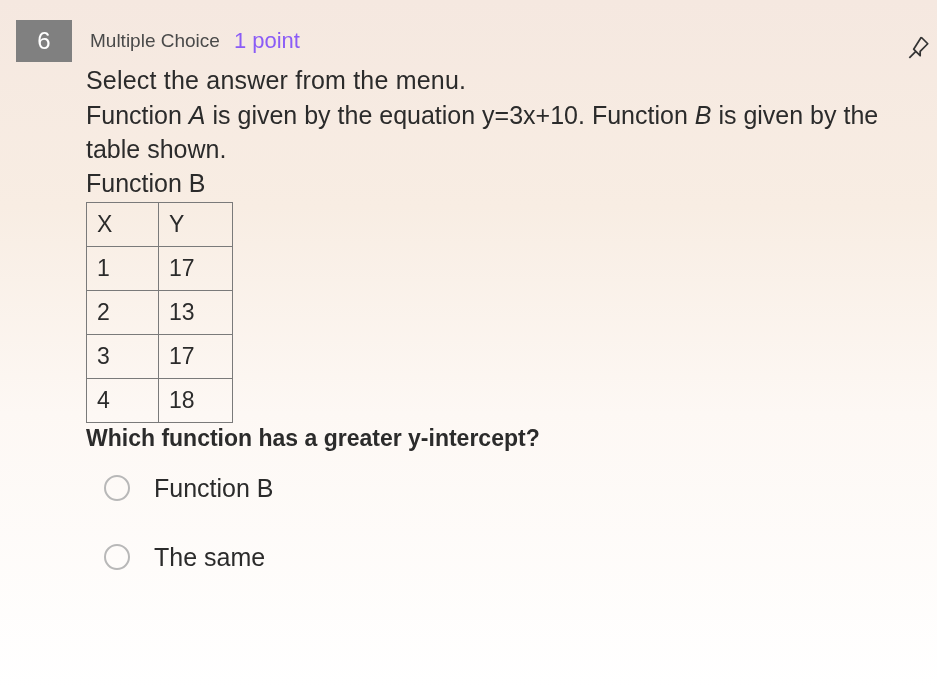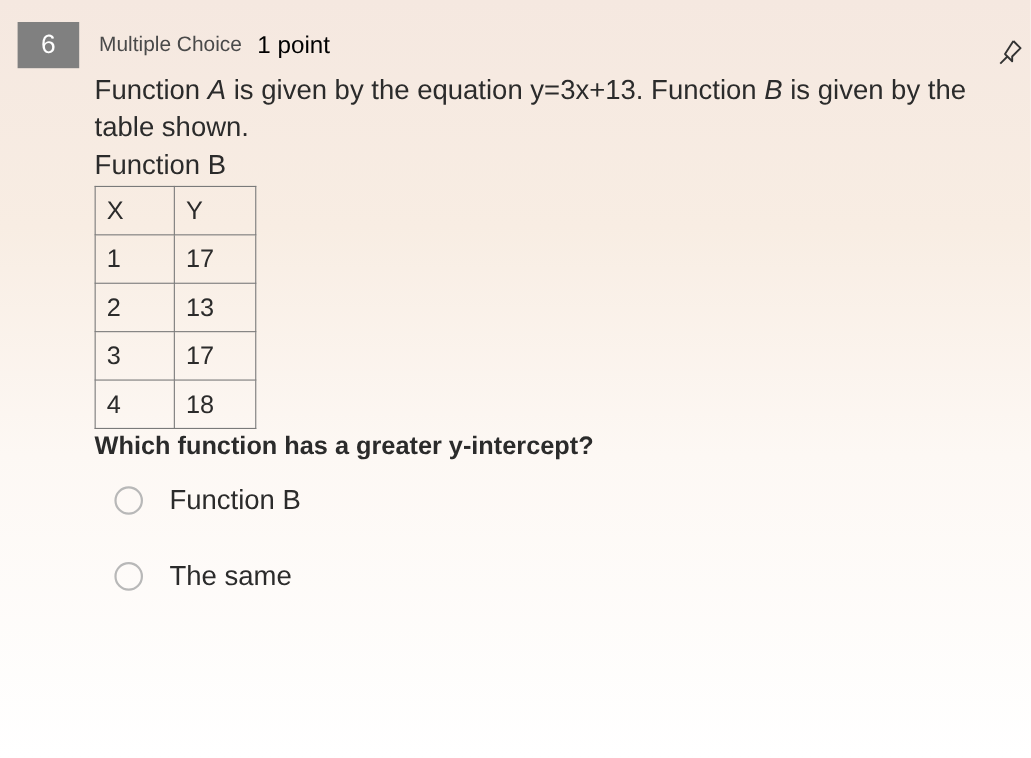--- a/index.html
+++ b/index.html
@@ -31,21 +31,21 @@
       justify-content: center;
       font-size: 24px;
     }
     .question-meta {
       margin-left: 18px;
       color: #4a4a4a;
       font-size: 19px;
     }
     .question-points {
       margin-left: 14px;
-      color: #000000;
+      color: #8b5cf6;
       font-size: 22px;
     }
     .pin-icon {
       position: absolute;
       top: 34px;
       right: 6px;
       color: #333;
     }
     .content {
       padding-left: 86px;
@@ -135,22 +135,23 @@
   <span class="question-points">1 point</span>
 </div>
 
 <div class="pin-icon">
   <svg width="26" height="26" viewBox="0 0 24 24" fill="none" stroke="#333" stroke-width="1.6">
     <path d="M15 3 L21 9 L14 16 L14 20 L10 16 L4 22 M10 16 L8 14 L15 3" stroke-linejoin="round"></path>
   </svg>
 </div>
 
 <div class="content">
+  <div class="prompt-line1">Select the answer from the menu.</div>
   <div class="prompt-line2">
-    <span>Function </span><span class="italic">A</span><span> is given by the equation y=3x+13. Function </span><span class="italic">B</span><span> is given by the table shown.</span>
+    <span>Function </span><span class="italic">A</span><span> is given by the equation y=3x+10. Function </span><span class="italic">B</span><span> is given by the table shown.</span>
   </div>
   <div class="func-label">Function B</div>
 
   <table class="data-table">
     <tbody>
         <tr>
       <th>X</th>
       <th>Y</th>
     </tr>
     <tr>

